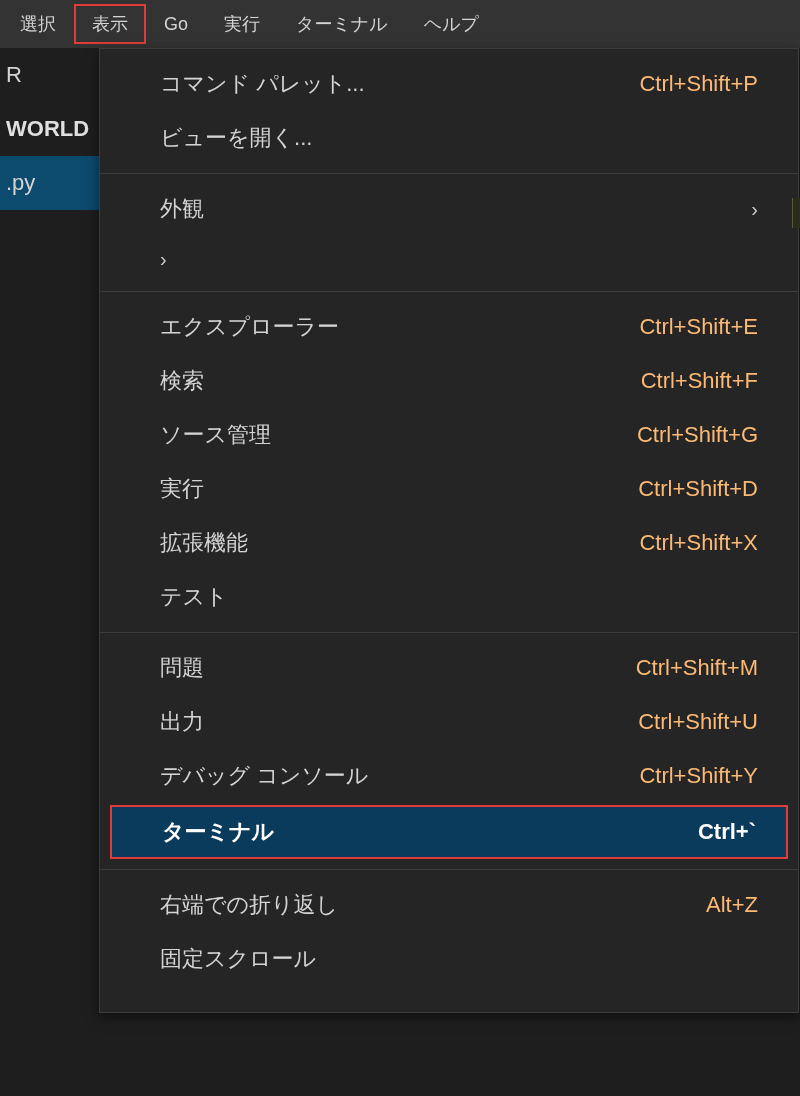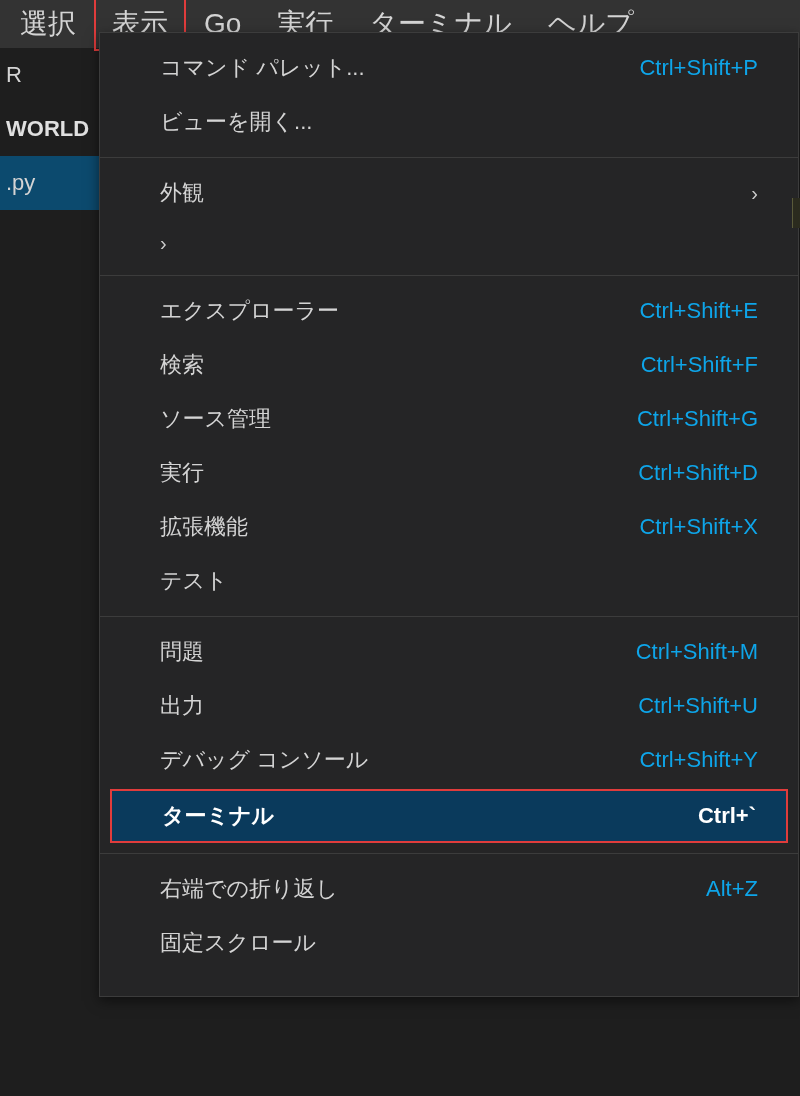--- a/index.html
+++ b/index.html
@@ -11,21 +11,21 @@
     color: #cccccc;
     overflow: hidden;
     position: relative;
   }
   .menubar {
     background: #333333;
     height: 48px;
     display: flex;
     align-items: center;
     padding: 0 2px;
-    font-size: 28px;
+    font-size: 18px;
   }
   .menu-item {
     padding: 8px 18px;
     cursor: default;
     color: #d4d4d4;
   }
   .menu-item.highlighted {
     border: 2px solid #e03c3c;
     padding: 6px 16px;
   }
@@ -38,21 +38,21 @@
     font-size: 22px;
   }
   .sidebar-row {
     padding: 14px 6px;
   }
   .sidebar-row.r { color: #d4d4d4; }
   .sidebar-row.w { color: #e0e0e0; font-weight: 700; }
   .sidebar-row.py { background: #0c4a6e; }
   .dropdown {
     position: absolute;
-    top: 32px;
+    top: 48px;
     left: 99px;
     width: 700px;
     background: #252526;
     border: 1px solid #3c3c3c;
     box-shadow: 0 4px 12px rgba(0,0,0,0.5);
     padding-bottom: 18px;
   }
   .dropdown-group {
     border-bottom: 1px solid #3c3c3c;
     padding: 8px 0;
@@ -62,21 +62,21 @@
     display: flex;
     align-items: center;
     justify-content: space-between;
     padding: 12px 40px 12px 60px;
     font-size: 22px;
     color: #d4d4d4;
     cursor: default;
     position: relative;
   }
   .dropdown-item .label { }
-  .dropdown-item .shortcut { color: #0ea5e9; }
+  .dropdown-item .shortcut { color: #fdba74; }
   .dropdown-item.selected {
     background: #0a3a5c;
     color: #ffffff;
   }
   .dropdown-item.selected .shortcut { color: #ffffff; font-weight: 700; }
   .dropdown-item.selected .label { font-weight: 600; }
   .dropdown-item.selected-frame {
     border: 2px solid #e03c3c;
     margin: 2px 10px;
     padding: 10px 30px 10px 50px;

